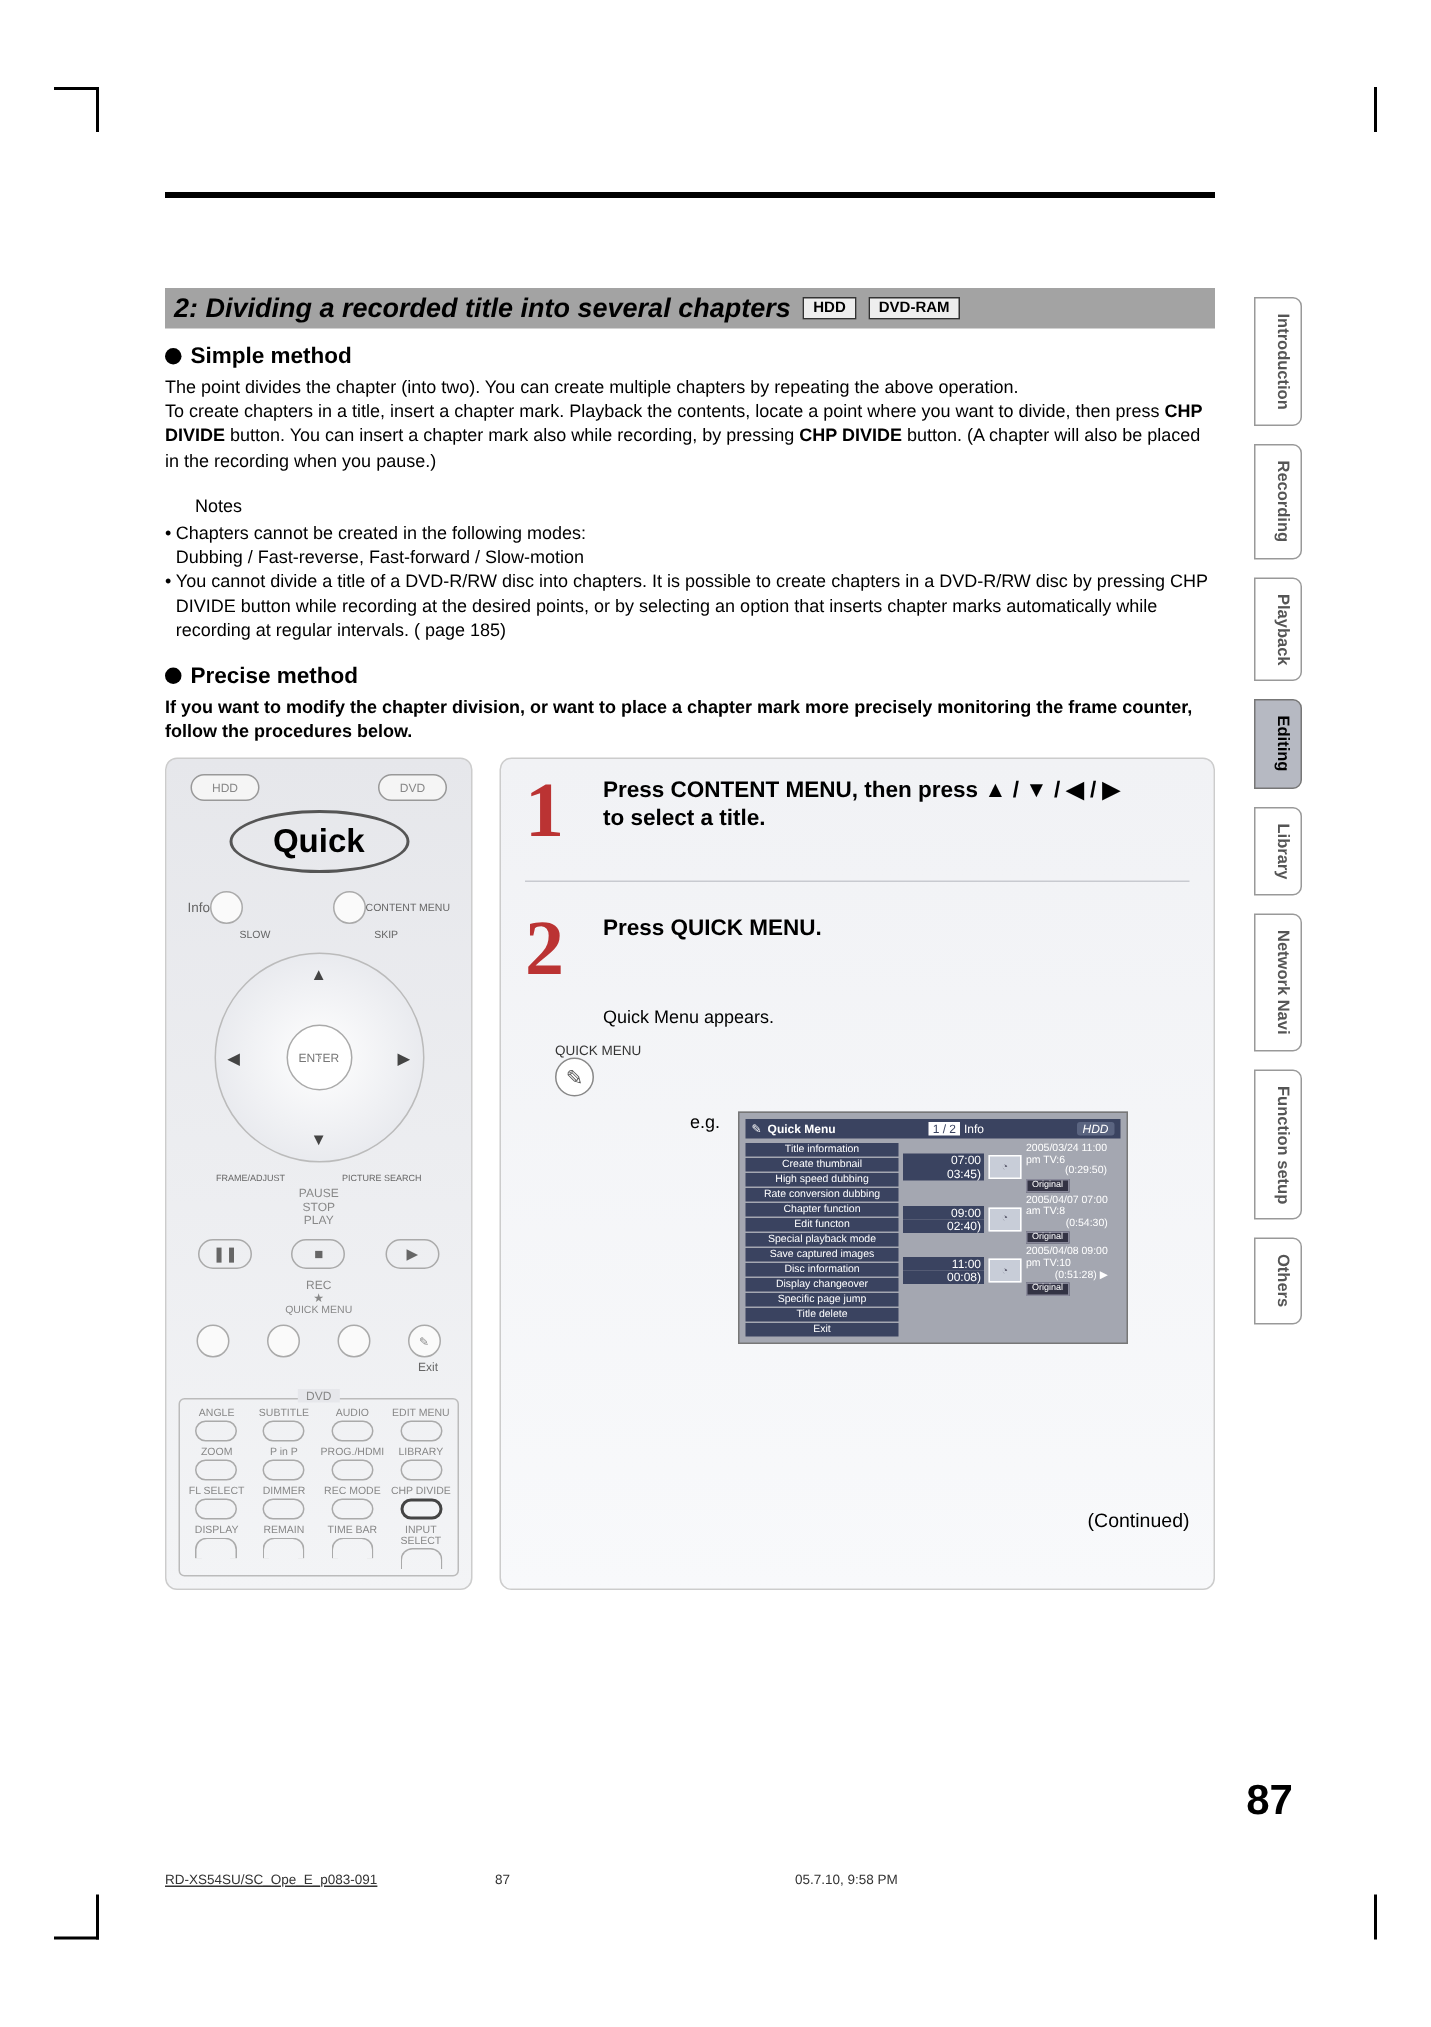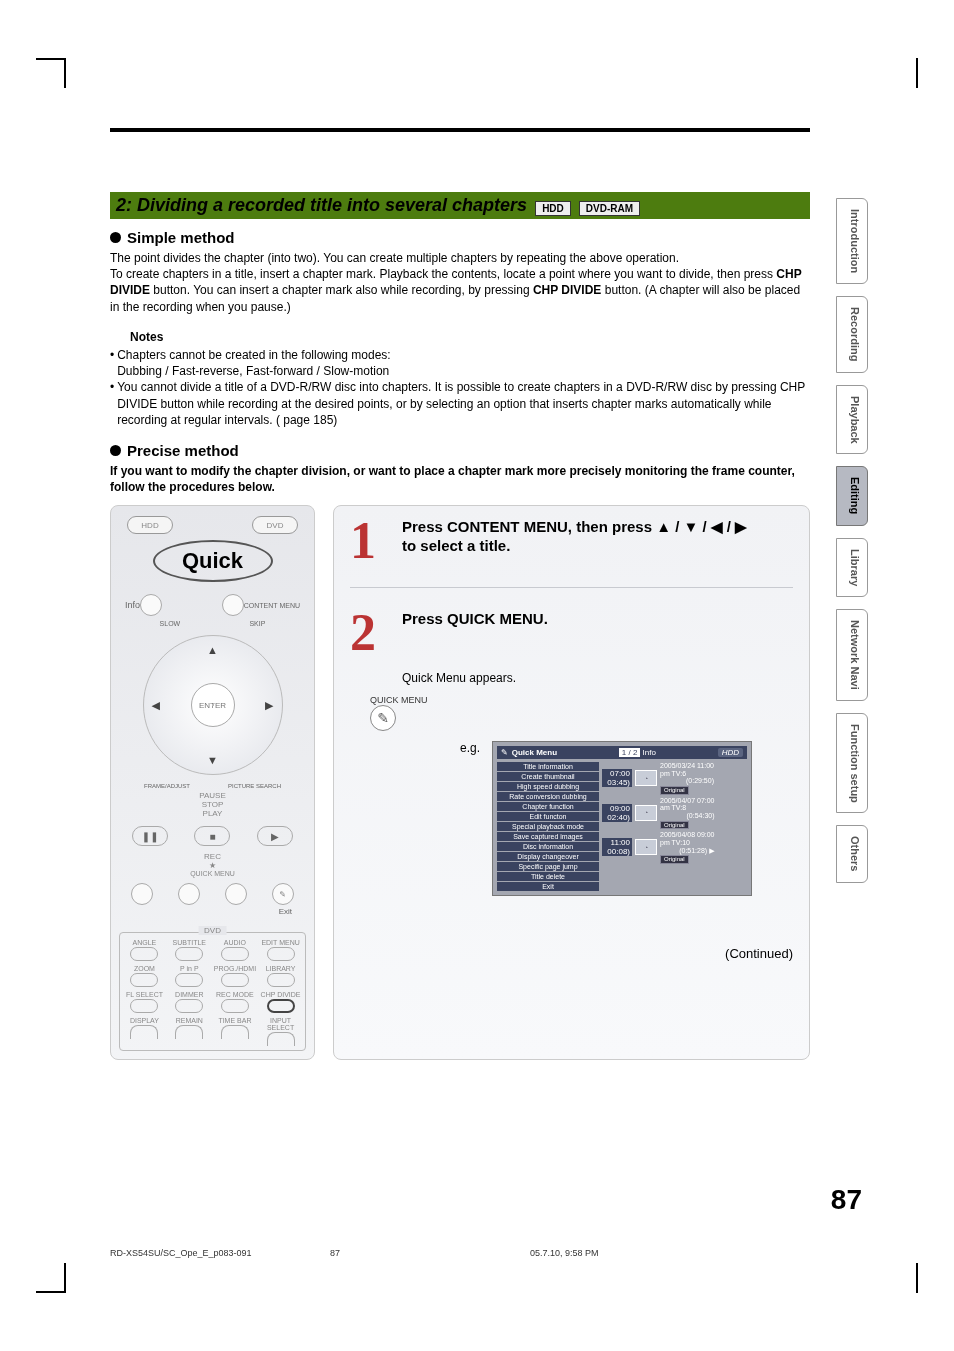--- a/index.html
+++ b/index.html
@@ -28,24 +28,24 @@
     top: 128px;
     left: 110px;
     width: 700px;
   }
   .hr-top {
     height: 4px;
     background: #000;
     margin-bottom: 60px;
   }
   .section-heading {
-    background: #4d7c0f;
+    background: #a3a3a3;
     padding: 3px 6px;
     display: flex;
-    align-items: flex-end;
+    align-items: center;
     gap: 8px;
     margin-bottom: 10px;
   }
   .section-heading .title {
     font-weight: bold;
     font-style: italic;
     font-size: 18px;
     color: #000;
   }
   .chip {
@@ -71,21 +71,21 @@
   }
   .sub-heading::before {
     content: "";
     display: inline-block;
     width: 11px;
     height: 11px;
     background: #000;
     border-radius: 50%;
   }
   p { line-height: 1.35; }
-  .notes-title { font-weight: bold; margin-top: 14px; padding-left: 20px; }
+  .notes-title { font-weight: normal; margin-top: 14px; padding-left: 20px; }
   .notes { margin-top: 2px; }
   .notes .item { display:flex; gap:3px; line-height:1.35; }
   .notes .bullet { flex:0 0 auto; }
   .precise-intro { font-weight: bold; margin: 4px 0 10px 0; line-height:1.35; }
 
   .procedure-row {
     display: flex;
     gap: 18px;
     margin-top: 8px;
   }
@@ -195,30 +195,30 @@
   .osd-head { display:flex; align-items:center; justify-content:space-between; background:#3a4360; padding:2px 4px; }
   .osd-head .qm { font-size:8px; display:flex; align-items:center; gap:4px; }
   .osd-head .hdd-chip { background:#5a6480; padding:0 4px; border-radius:2px; font-style:italic; }
   .osd-body { display:flex; gap:3px; margin-top:3px; }
   .osd-menu { width: 102px; display:flex; flex-direction:column; gap:1px; }
   .osd-menu .m {
     background:#3a4360; text-align:center; padding:1px 0; font-size:7px; white-space:nowrap; overflow:hidden;
   }
   .osd-list { flex:1; display:flex; flex-direction:column; gap:2px; }
   .osd-item { display:flex; gap:3px; align-items:center; }
-  .osd-item .time { background:#3a4360; padding:0 2px; width:30px; text-align:right; }
+  .osd-item .time { background:#3a4360; padding:0 2px; width:54px; text-align:right; }
   .osd-item .thumb {
     width:22px; height:16px; background:#c8cdd8; border:1px solid #fff;
     display:flex; align-items:center; justify-content:center; color:#667; font-size:7px;
   }
   .osd-item .meta { font-size:7px; line-height:1.1; color:#fff; }
   .osd-item .orig {
     display:inline-block; background:#334; font-size:6px; padding:0 3px; border:1px solid #889; margin-top:1px;
   }
-  .continued { text-align:right; margin-top: 50px; font-size:13px; }
+  .continued { text-align:right; margin-top: 110px; font-size:13px; }
 
   .sidebar {
     position:absolute;
     top: 198px;
     right: 86px;
     width: 32px;
     display:flex; flex-direction:column; gap:12px;
   }
   .sidebar .tab {
     writing-mode: vertical-rl;
@@ -242,21 +242,21 @@
   }
   .footer {
     position:absolute;
     top: 1248px;
     left: 110px;
     font-size: 9px;
     color:#333;
     width: 700px;
     display:flex;
   }
-  .footer .f1{flex:0 0 220px;}
+  .footer .f1{flex:0 0 220px;text-decoration:underline;}
   .footer .f2{flex:0 0 200px;}
   .footer .f3{flex:1;}
 </style>
 </head>
 <body>
 
 <div class="crop-tl"></div>
 <div class="crop-right-top"></div>
 <div class="crop-left-bot"></div>
 <div class="crop-right-bot"></div>

